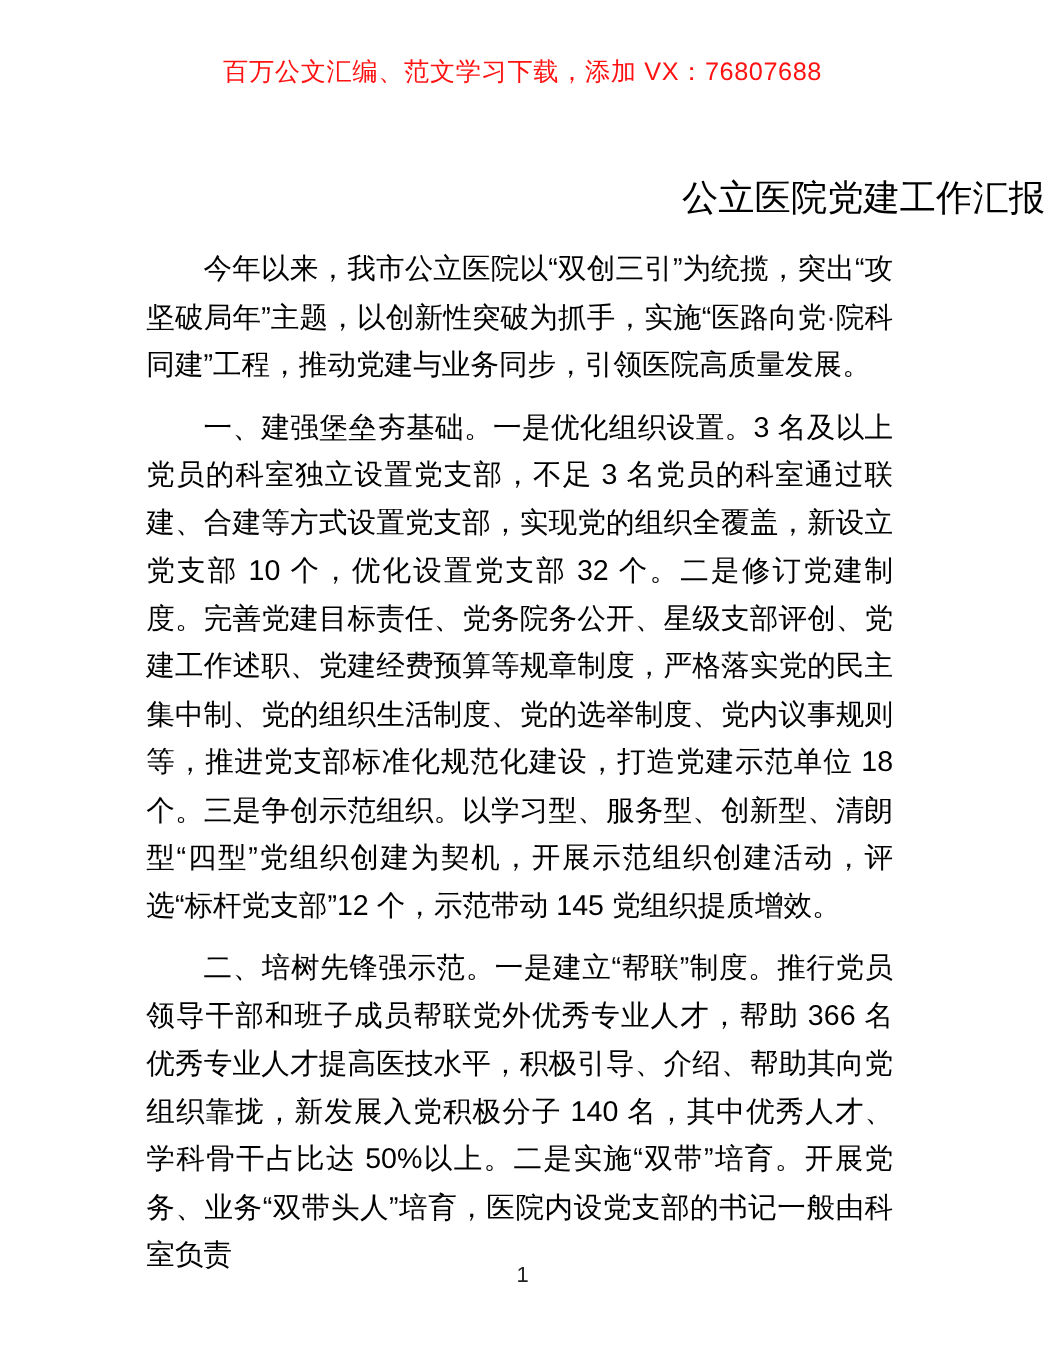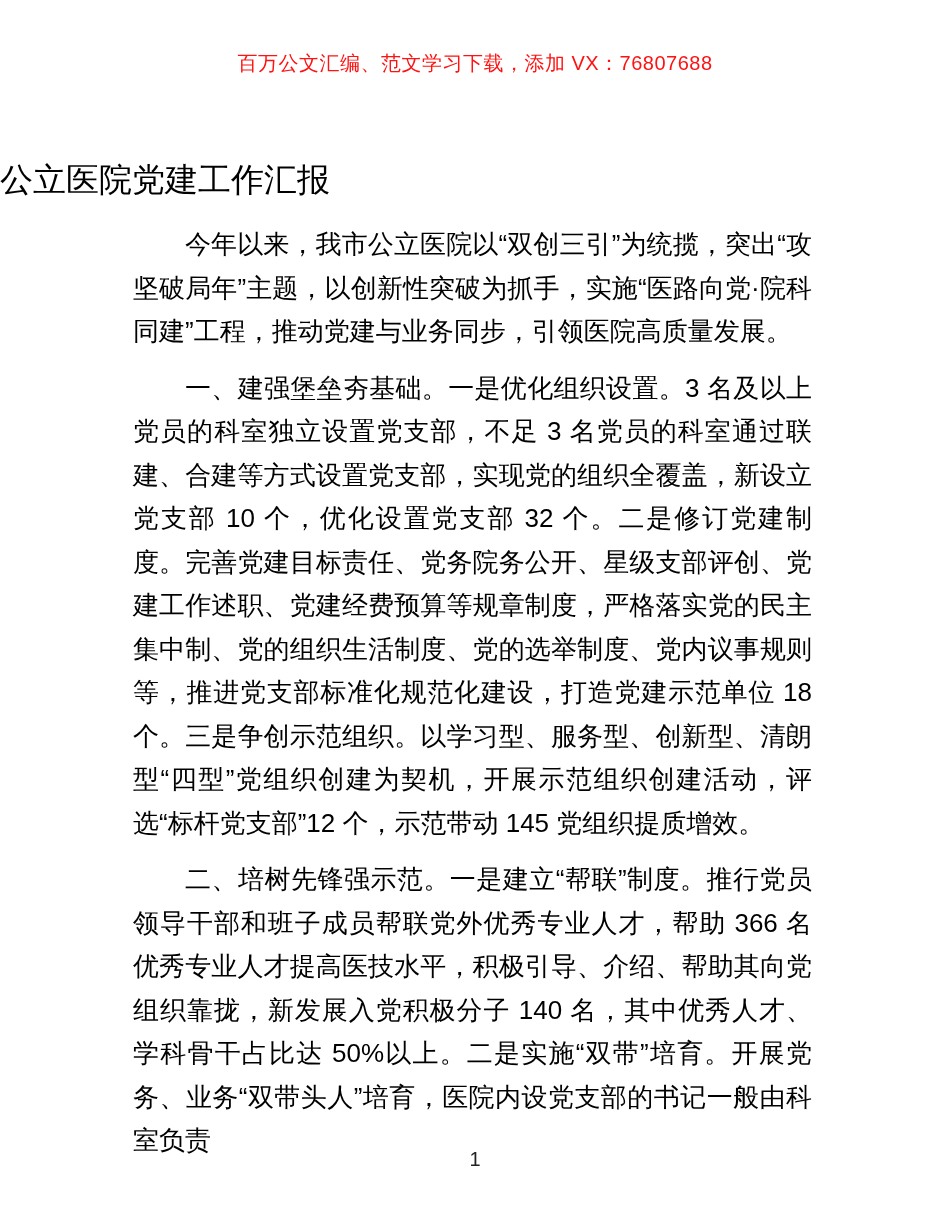--- a/index.html
+++ b/index.html
@@ -15,32 +15,32 @@
     font-family: "Liberation Sans", sans-serif;
     color: #000000;
     overflow: hidden;
   }
   .promo-header {
     position: absolute;
     top: 50px;
     left: 0;
     width: 100%;
     text-align: center;
-    font-size: 20px;
+    font-size: 23px;
     letter-spacing: 0.5px;
     color: #fe1212;
     white-space: nowrap;
   }
   .doc-title {
     position: absolute;
     top: 158px;
     left: 0;
     width: 100%;
     margin: 0;
-    text-align: left;
+    text-align: right;
     font-size: 33px;
     font-weight: 500;
     color: #000000;
   }
   .doc-body {
     position: absolute;
     top: 223px;
     left: 133px;
     width: 679px;
     font-size: 26px;

